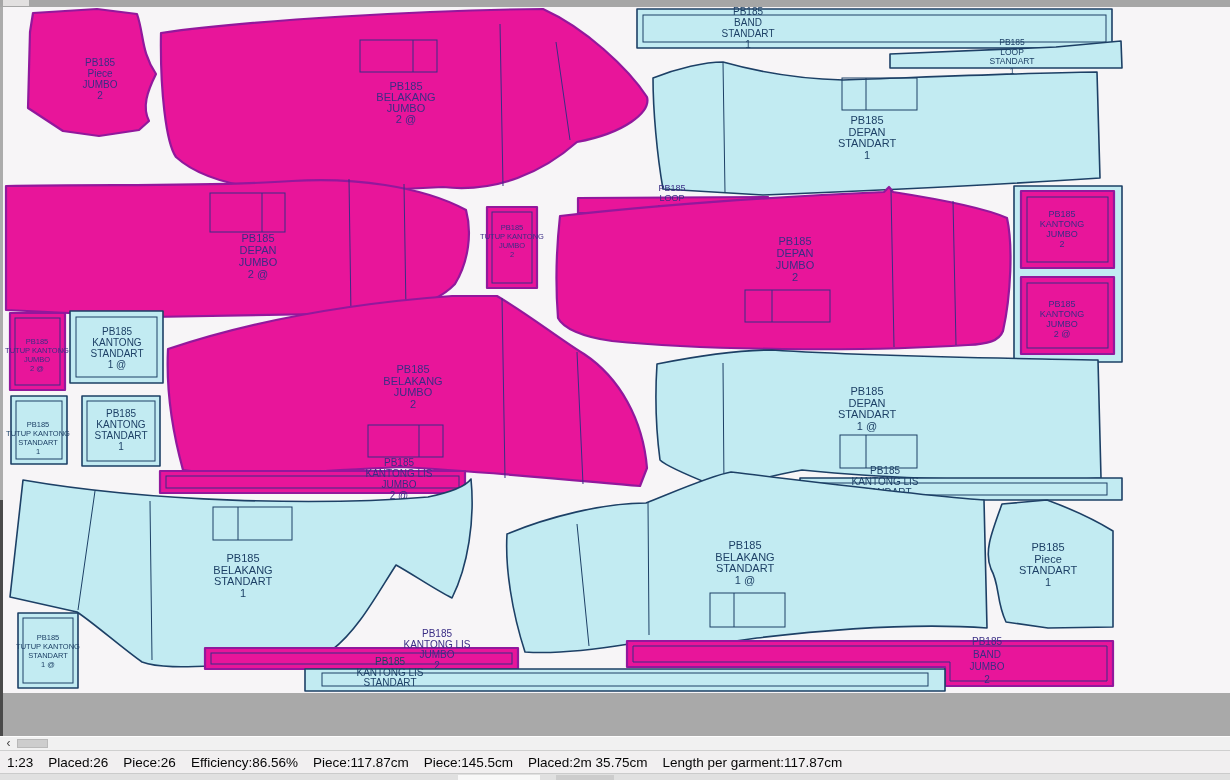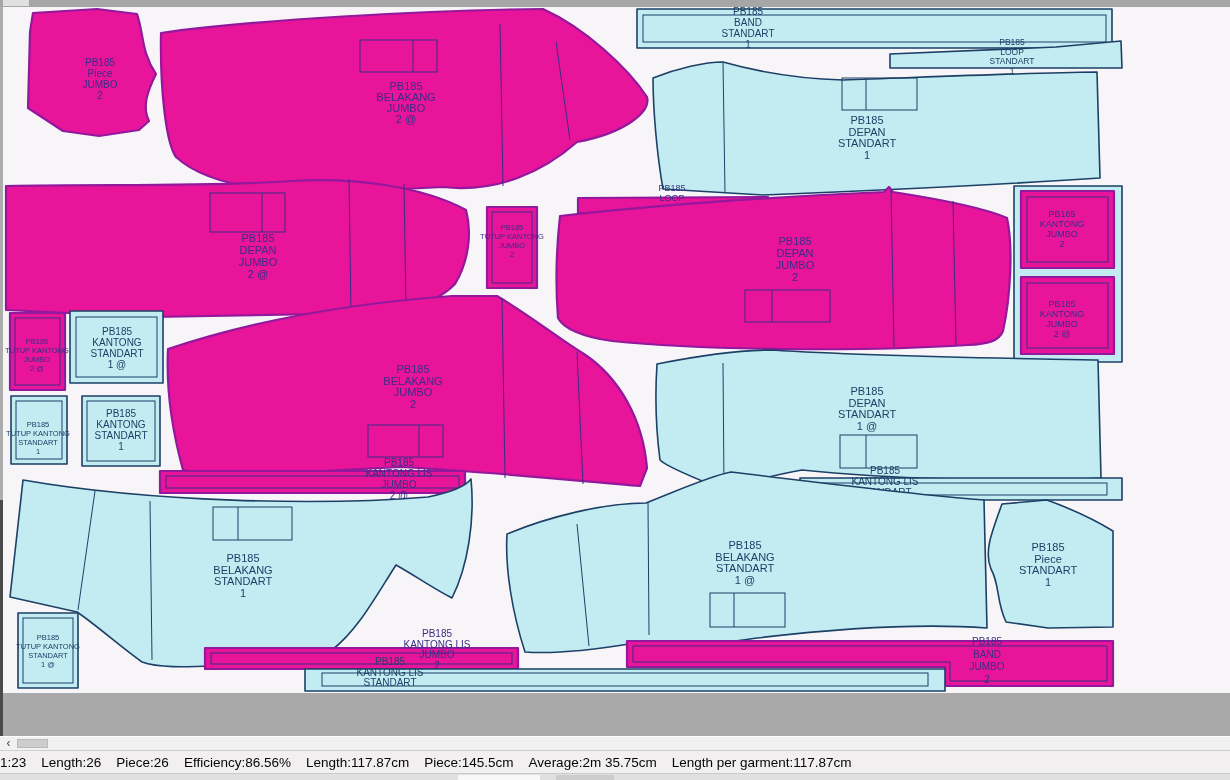--- a/index.html
+++ b/index.html
@@ -20,21 +20,21 @@
   .ilc{fill:none;stroke:var(--cyan-stroke);stroke-width:1;}
   svg text{font-family:"Liberation Sans","DejaVu Sans",sans-serif;text-anchor:middle;}
   .fp{fill:var(--pink-text);} .fc{fill:var(--cyan-text);}
   .t11{font-size:11px;} .t10{font-size:10px;} .t9{font-size:9px;} .t8{font-size:8.5px;} .t7{font-size:7.5px;}
   
   .hscroll{position:absolute;left:0;top:736px;width:1230px;height:14px;background:#F1F1F1;border-top:1px solid #FDFDFD;box-sizing:border-box;}
   .harrow{position:absolute;left:2px;top:0px;width:13px;height:13px;color:#444;font-size:12px;line-height:12px;text-align:center;}
   .hthumb{position:absolute;left:17px;top:2px;width:31px;height:9px;background:#CDCDCD;border:1px solid #B9B9B9;box-sizing:border-box;}
   
   .statusbar{position:absolute;left:0;top:750px;width:1230px;height:23px;background:#F1EFF0;border-top:1px solid #CFCFCF;
-             box-sizing:border-box;display:flex;gap:15px;align-items:center;
+             box-sizing:border-box;display:flex;gap:15px;align-items:center;padding-left:7px;
              font-size:13.5px;color:#060606;white-space:nowrap;}
   
   .strip{position:absolute;left:0;top:773px;width:1230px;height:7px;background:#E0E0E0;border-top:1px solid #CBCBCB;box-sizing:border-box;}
   .segwhite{position:absolute;left:458px;top:1px;width:82px;height:6px;background:#F8F8F8;}
   .segdark{position:absolute;left:556px;top:1px;width:58px;height:6px;background:#CCCCCC;}
 </style>
 </head>
 <body>
 
 <div class="app">
@@ -221,26 +221,26 @@
     </g>
   </svg>
 
   <div class="hscroll">
     <div class="harrow">‹</div>
     <div class="hthumb"></div>
   </div>
 
   <div class="statusbar">
     <span>1:23</span>
-    <span>Length:26</span>
+    <span>Placed:26</span>
     <span>Piece:26</span>
     <span>Efficiency:86.56%</span>
-    <span>Length:117.87cm</span>
+    <span>Piece:117.87cm</span>
     <span>Piece:145.5cm</span>
-    <span>Average:2m 35.75cm</span>
+    <span>Placed:2m 35.75cm</span>
     <span>Length per garment:117.87cm</span>
   </div>
 
   <div class="strip">
     <div class="segwhite"></div>
     <div class="segdark"></div>
   </div>
 
 </div>
 

